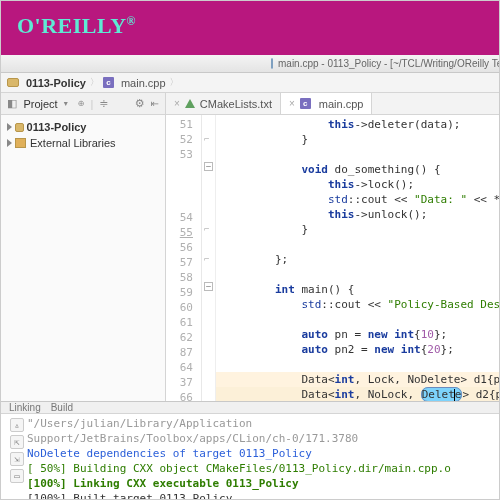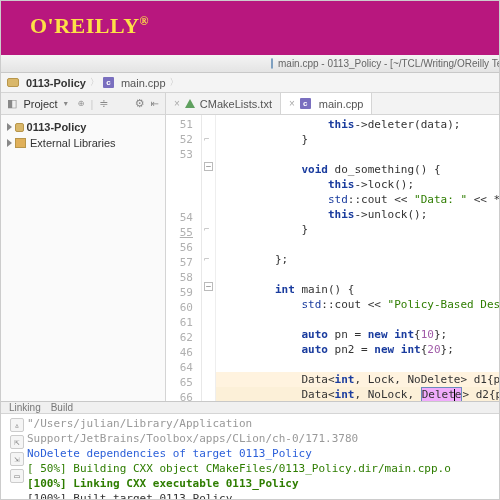--- a/index.html
+++ b/index.html
@@ -1,19 +1,19 @@
 <!DOCTYPE html>
 <html><head>
 <meta charset="utf-8">
 <style>
   * { box-sizing: border-box; }
   html, body { margin: 0; padding: 0; font-family: "Helvetica Neue", Arial, sans-serif; font-size: 11px; color: #333; }
   .screen { width: 500px; height: 500px; background: #fff; position: relative; overflow: hidden; border:1px solid #ccc;}
   .brand-bar { height: 54px; background: #b8177e; padding: 12px 16px; }
-  .brand-text { font-family: Georgia, "Times New Roman", serif; font-weight: bold; color: #fde047; font-size: 22px; letter-spacing: 0.5px; margin-left: 13px; }
+  .brand-text { font-family: Georgia, "Times New Roman", serif; font-weight: bold; color: #5eead4; font-size: 22px; letter-spacing: 0.5px; }
   .brand-reg { font-size: 12px; vertical-align: super; }
 
   .mac-title { height: 18px; background: linear-gradient(#f4f4f4,#e4e4e4); border-bottom:1px solid #c8c8c8; font-size:10px; color:#666; display:flex; align-items:center; padding-left:270px; white-space:nowrap; overflow:hidden;}
   .file-icon-mini { display:inline-block; width:9px;height:11px;border:1px solid #7fa0c0;border-radius:1px;margin-right:5px;background:#e8f0f8;position:relative;}
   .crumbs { height: 20px; background:#f4f4f4; border-bottom:1px solid #d5d5d5; display:flex; align-items:center; padding:0 6px; font-size:11px; color:#555; gap:4px;}
   .folder-icon { display:inline-block;width:12px;height:9px;background:#d9b76a;border:1px solid #b8964a;border-radius:2px;margin-right:3px;}
   .c-icon { display:inline-block;width:11px;height:11px;background:#7a6fbf;color:#fff;font-size:8px;line-height:11px;text-align:center;border-radius:1px;margin-right:3px;font-weight:bold;}
   .chev { color:#bbb; font-size:9px;}
 
   .body-row { display:flex; height: 308px; }
@@ -39,21 +39,21 @@
   .gutter { width:36px; background:#fff; border-right:1px solid #e8e8e8; text-align:right; color:#b0b0b0; padding:2px 8px 2px 2px;}
   .fold-col { width:14px; background:#fff; border-right:1px solid #eee; position:relative;}
   .code { flex:1; padding:2px 0 2px 4px; background:#fff; position:relative; white-space:pre; overflow:hidden;}
   .code .line { height:15px; padding-left:2px;}
   .kw { color:#1a3c9e; font-weight:bold;}
   .kw2 { color:#1a3c9e; }
   .str { color:#2e7d00;}
   .num { color:#a05aa8;}
   .hl-line-bg { position:absolute; left:0; right:0; height:15px; background:#fff3df;}
   .caret-line-hl{background:#fcf0d8;}
-  .sel { background:#f0abfc; border:1px solid #6b8bbd; border-radius:0; padding:0 0;}
+  .sel { background:#7dd3fc; border:1px solid #6b8bbd; border-radius:7px; padding:0 0;}
   .caret { display:inline-block; width:0; border-left:1px solid #000; height:12px; vertical-align:middle; margin-left:-1px;}
   .fold-minus{position:absolute;left:2px;width:9px;height:9px;border:1px solid #bbb;background:#fff;color:#888;font-size:9px;line-height:7px;text-align:center;}
   .fold-end{position:absolute;left:2px;width:9px;height:9px;color:#bbb;font-size:9px;}
 
   .bottom { height:100px; border-top:1px solid #c8c8c8; background:#fafafa; display:flex; flex-direction:column;}
   .msghead { height:18px; background:#f0f0f0;border-bottom:1px solid #d5d5d5; display:flex;align-items:center;padding:0 8px;font-size:10px;color:#777; gap:10px;}
   .console { flex:1; background:#fff; font-family:Menlo,Consolas,monospace; font-size:11px; line-height:15px; padding:2px 6px; display:flex;}
   .con-icons{ width:20px; display:flex; flex-direction:column; gap:3px; align-items:center; padding-top:2px;}
   .ci{width:14px;height:14px;border:1px solid #ccc;border-radius:2px;background:#f5f5f5;font-size:9px;line-height:12px;text-align:center;color:#888;}
   .con-lines{flex:1;}
@@ -141,23 +141,23 @@
             <div style="height: 15px;">53</div>
             <div style="height: 15px; margin-top: 48px;">54</div>
             <div style="height: 15px; text-decoration: underline;">55</div>
             <div style="height: 15px;">56</div>
             <div style="height: 15px;">57</div>
             <div style="height: 15px;">58</div>
             <div style="height: 15px;">59</div>
             <div style="height: 15px;">60</div>
             <div style="height: 15px;">61</div>
             <div style="height: 15px;">62</div>
-            <div style="height: 15px;">46</div>
+            <div style="height: 15px;">87</div>
             <div style="height: 15px;">64</div>
-            <div style="height: 15px;">65</div>
+            <div style="height: 15px;">37</div>
             <div style="height: 15px;">66</div>
             <div style="height: 15px;">67</div>
             <div style="height: 15px; background: rgb(255, 243, 223);">68</div>
             <div style="height: 15px; background: rgb(255, 243, 223); text-align: center;">69</div>
           </div>
         <div class="fold-col" id="foldcol">
             <div style="height: 15px; position: relative;"></div>
             <div style="height: 15px; position: relative;">
               <div class="fold-end" style="top: 2px;">⌐</div>
             </div>

